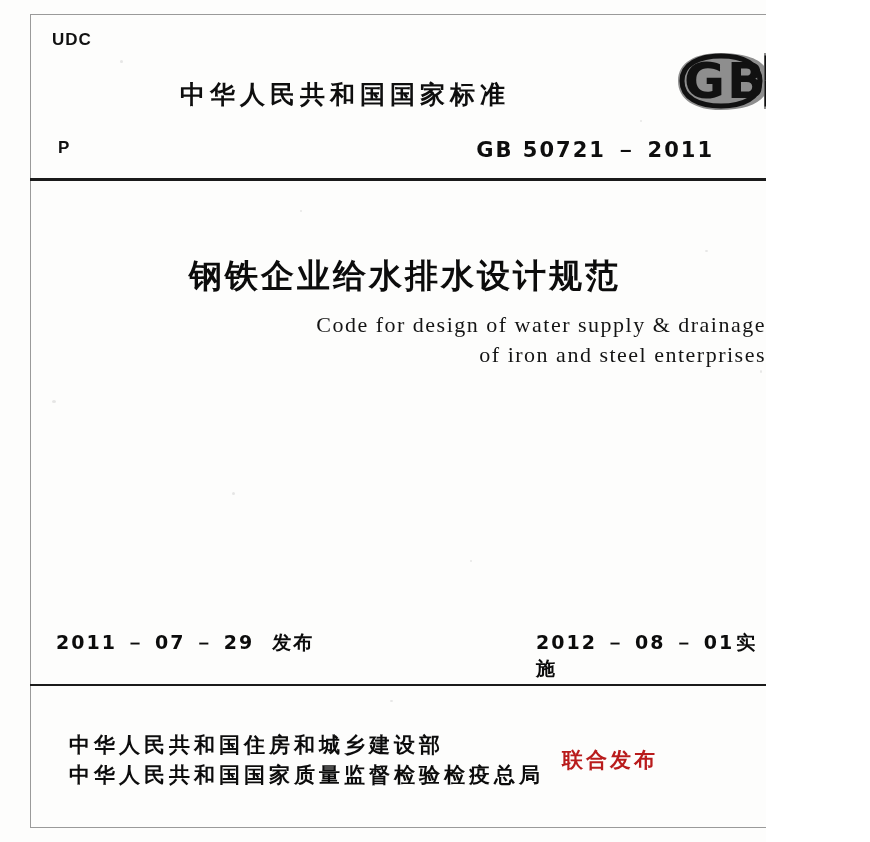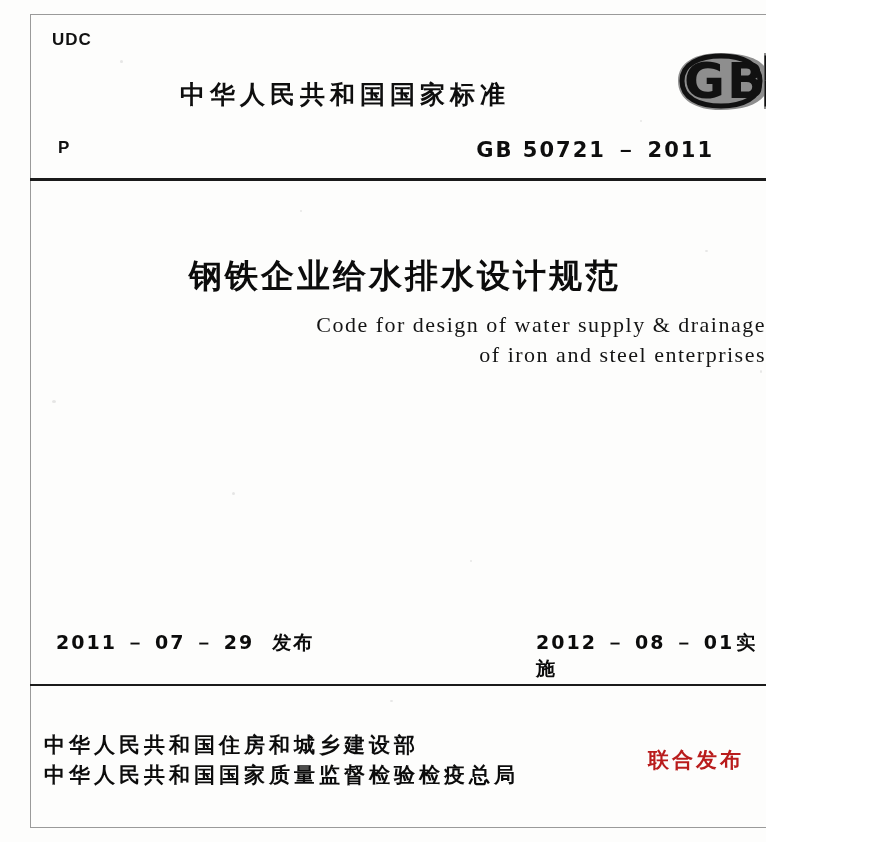--- a/index.html
+++ b/index.html
@@ -151,26 +151,25 @@
     font-weight: bold;
     font-size: 19px;
     letter-spacing: 2px;
     color: #0c0c0c;
   }
   .date-effect .word { margin-left: 2px; letter-spacing: 2px; }
 
   
   .publishers {
     position: absolute;
-    left: 44px;
+    left: 69px;
     top: 730px;
     width: 700px;
     display: flex;
     align-items: center;
-    justify-content: space-between;
   }
   .pub-lines {
     font-family: "DejaVu Sans", sans-serif;
     font-weight: bold;
     font-size: 21px;
     line-height: 30px;
     letter-spacing: 4px;
     color: #0c0c0c;
     white-space: nowrap;
   }

